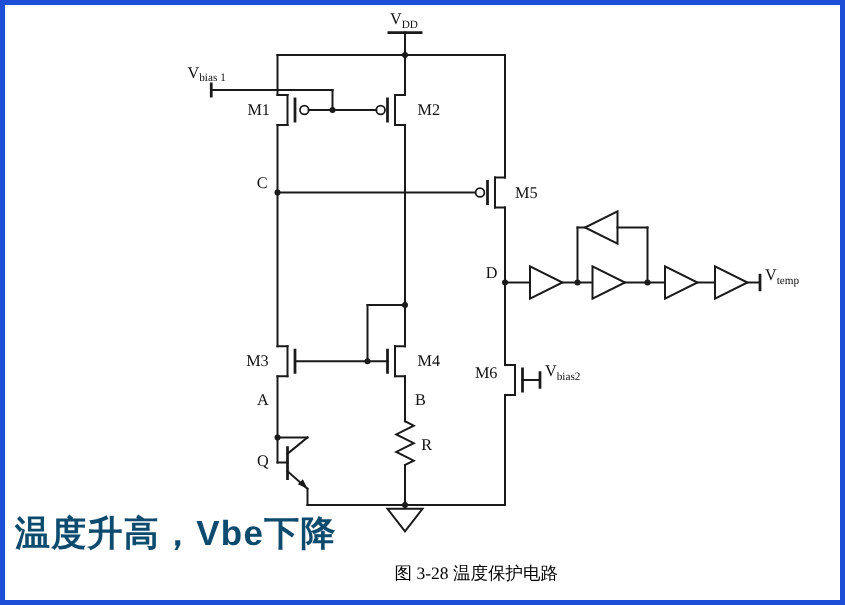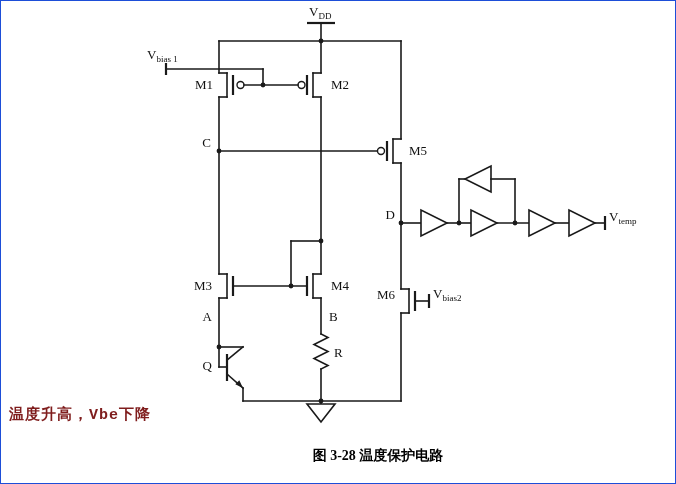--- a/index.html
+++ b/index.html
@@ -1,37 +1,37 @@
 <!DOCTYPE html>
 <html><head>
 <meta charset="utf-8">
 <style>
   html,body{margin:0;padding:0;background:#e8e8e8;}
   .screen{
     position:relative;width:676px;height:484px;background:#ffffff;
-    border:1px solid #1d4ed8;box-sizing:border-box;overflow:hidden;
+    border:4px solid #1d4ed8;box-sizing:border-box;overflow:hidden;
     font-family:"Liberation Serif","DejaVu Serif",serif;
   }
   svg{position:absolute;left:0;top:0;}
   .wire{stroke:#1a1a1a;stroke-width:1.6;fill:none;stroke-linecap:square;}
   .bar{stroke:#1a1a1a;stroke-width:2.2;fill:none;stroke-linecap:butt;}
   .dot{fill:#1a1a1a;stroke:none;}
   .bub{fill:#ffffff;stroke:#1a1a1a;stroke-width:1.4;}
   .tri{fill:#ffffff;stroke:#1a1a1a;stroke-width:1.6;stroke-linejoin:miter;}
   .arrowhead{fill:#1a1a1a;stroke:none;}
   .lb{font:13px "Liberation Serif","DejaVu Serif",serif;fill:#111111;}
   .sub{font-size:9px;}
   .note{
     position:absolute;left:8px;top:404px;
-    font-size:15px;font-weight:bold;color:#7f1d1d;letter-spacing:1px;
-    font-family:Liberation Mono, monospace;white-space:nowrap;
+    font-size:28px;font-weight:bold;color:#0c4a6e;letter-spacing:1px;
+    font-family:Liberation Sans, sans-serif;white-space:nowrap;
   }
   .caption{
     position:absolute;left:377px;top:446px;transform:translateX(-50%);
-    font-size:14px;font-weight:bold;color:#000000;white-space:nowrap;
+    font-size:14px;font-weight:normal;color:#000000;white-space:nowrap;
     font-family:"Liberation Serif","DejaVu Serif",serif;
   }
   .watermark{
     position:absolute;right:9px;top:456px;
     font-size:17px;color:#9bc565;
     font-family:"Liberation Sans","DejaVu Sans",sans-serif;white-space:nowrap;
   }
 </style>
 </head>
 <body>

